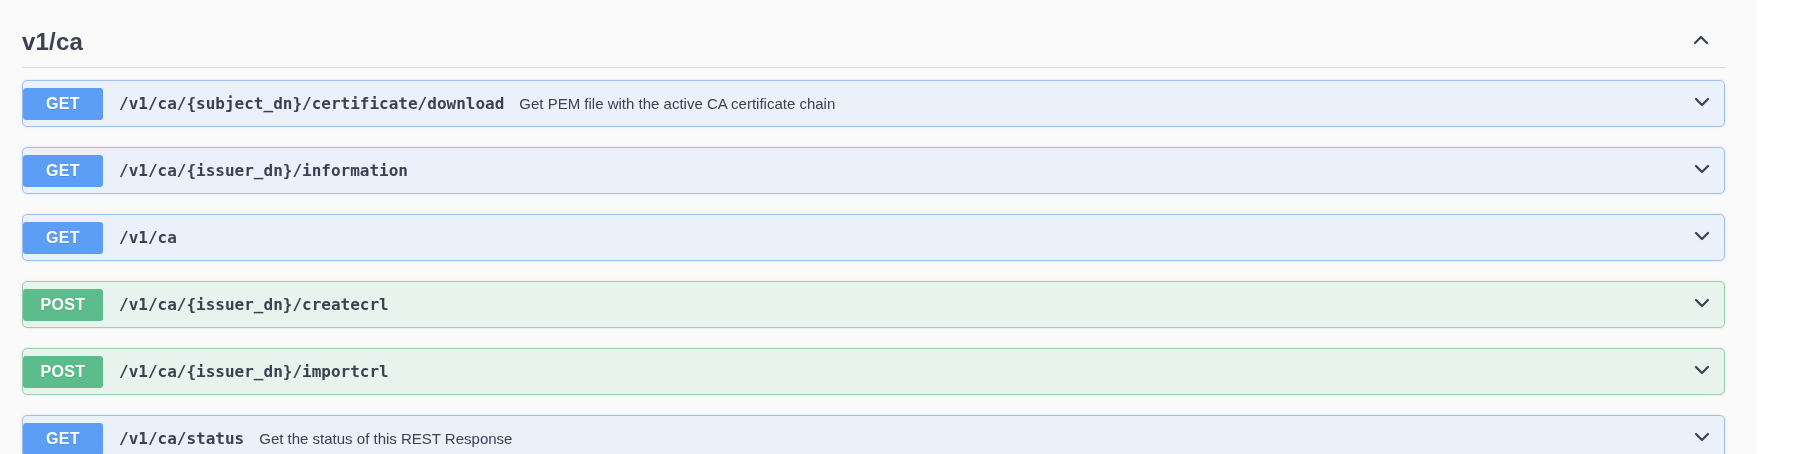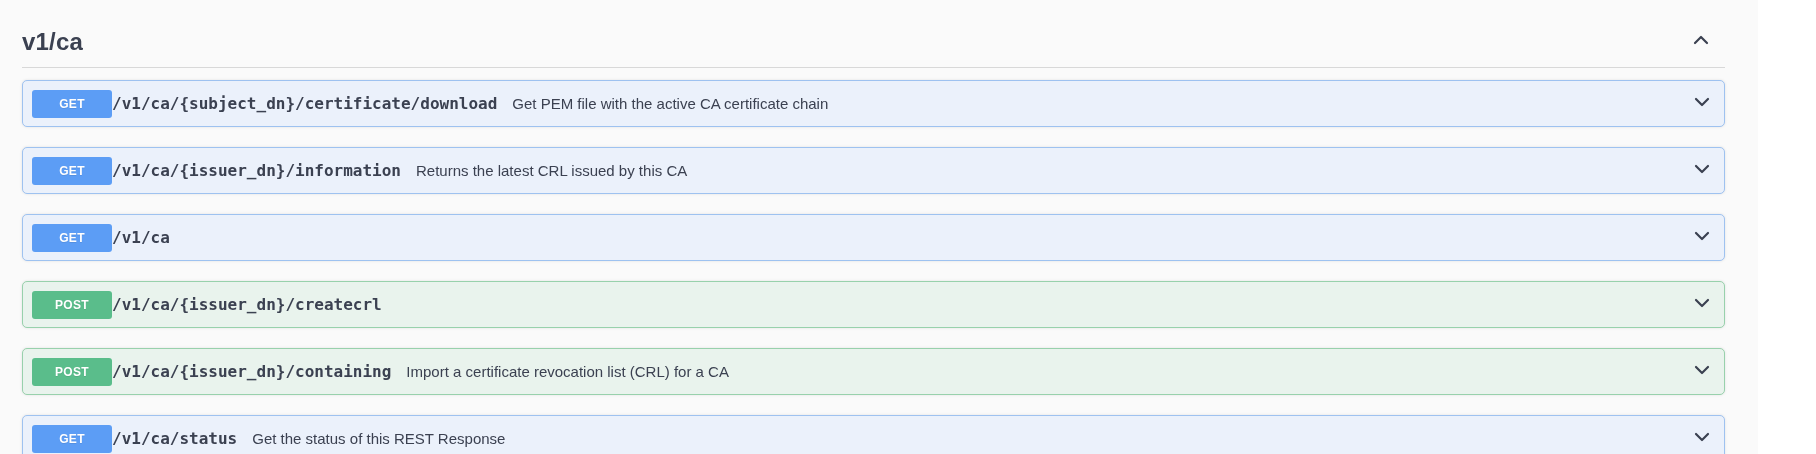--- a/index.html
+++ b/index.html
@@ -65,32 +65,32 @@
     border-color: var(--get-border, #9ec2f0);
   }
   .opblock[data-method="POST"] {
     background: var(--post-bg, #e9f3ed);
     border-color: var(--post-border, #98d1ac);
   }
   .method-badge {
     min-width: 80px;
     box-sizing: border-box;
     padding: 7px 10px;
-    margin-left: 9px;
     border-radius: 3px;
     text-align: center;
     color: #ffffff;
-    font-size: 12px;
+    font-size: 16px;
     font-weight: 700;
     letter-spacing: 0.3px;
     text-shadow: 0 1px 0 rgba(0,0,0,0.08);
   }
   .opblock[data-method="GET"] .method-badge { background: var(--get, #5c9df5); }
   .opblock[data-method="POST"] .method-badge { background: var(--post, #5abd8b); }
   .endpoint-path {
+    margin-left: 16px;
     font-family: "DejaVu Sans Mono", "Liberation Mono", monospace;
     font-weight: 700;
     font-size: 16px;
     color: var(--text, #3b4151);
     white-space: nowrap;
   }
   .endpoint-desc {
     margin-left: 15px;
     font-size: 15px;
     color: var(--text, #3b4151);
@@ -143,21 +143,20 @@
               <svg width="20" height="20" viewBox="0 0 20 20">
                   <polyline class="chev" points="4,7 10,13 16,7"></polyline>
                 </svg>
             </span>
           </button>
         </div>
 
         <div class="opblock" data-method="GET">
           <span class="method-badge">GET</span>
           <span class="endpoint-path">/v1/ca/{issuer_dn}/information</span>
-          <span class="endpoint-desc">Returns the latest CRL issued by this CA</span>
           <button class="expand-btn">
             <span>
               <svg width="20" height="20" viewBox="0 0 20 20">
                   <polyline class="chev" points="4,7 10,13 16,7"></polyline>
                 </svg>
             </span>
           </button>
         </div>
 
         <div class="opblock" data-method="GET">
@@ -179,22 +178,21 @@
             <span>
               <svg width="20" height="20" viewBox="0 0 20 20">
                   <polyline class="chev" points="4,7 10,13 16,7"></polyline>
                 </svg>
             </span>
           </button>
         </div>
 
         <div class="opblock" data-method="POST">
           <span class="method-badge">POST</span>
-          <span class="endpoint-path">/v1/ca/{issuer_dn}/containing</span>
-          <span class="endpoint-desc">Import a certificate revocation list (CRL) for a CA</span>
+          <span class="endpoint-path">/v1/ca/{issuer_dn}/importcrl</span>
           <button class="expand-btn">
             <span>
               <svg width="20" height="20" viewBox="0 0 20 20">
                   <polyline class="chev" points="4,7 10,13 16,7"></polyline>
                 </svg>
             </span>
           </button>
         </div>
 
         <div class="opblock" data-method="GET">

